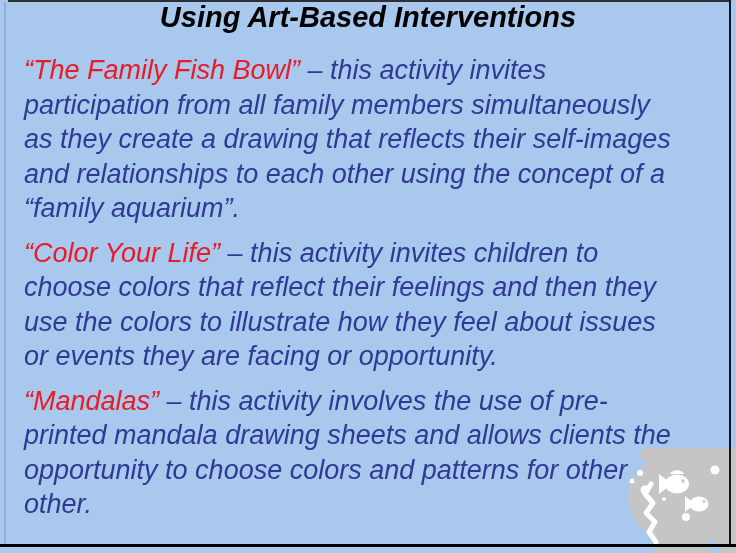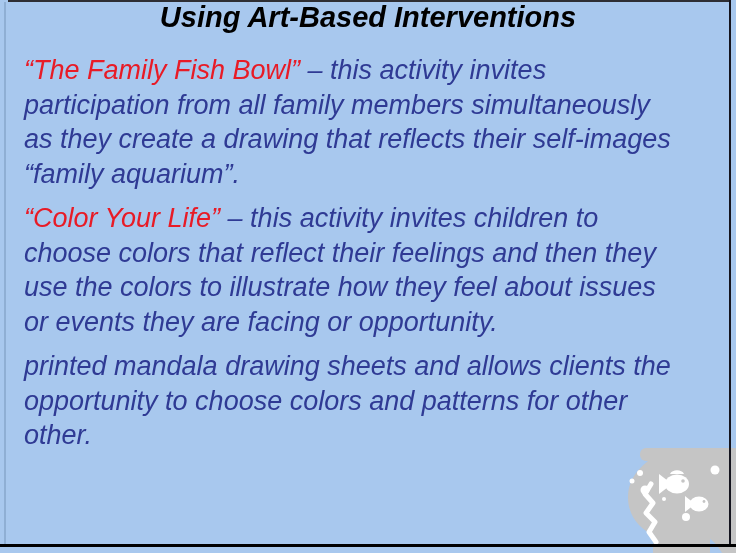--- a/index.html
+++ b/index.html
@@ -41,29 +41,31 @@
 
 <div class="slide">
 
   <div class="title">Using Art-Based Interventions</div>
 
   <div class="content">
     <p>
       <span class="line"><span class="lead">“The Family Fish Bowl”</span><span> – this activity invites</span></span>
       <span class="line">participation from all family members simultaneously</span>
       <span class="line">as they create a drawing that reflects their self-images</span>
+      <span class="line">and relationships to each other using the concept of a</span>
       <span class="line">“family aquarium”.</span>
     </p>
     <p>
       <span class="line"><span class="lead">“Color Your Life”</span><span> – this activity invites children to</span></span>
       <span class="line">choose colors that reflect their feelings and then they</span>
       <span class="line">use the colors to illustrate how they feel about issues</span>
       <span class="line">or events they are facing or opportunity.</span>
     </p>
     <p>
+      <span class="line"><span class="lead">“Mandalas”</span><span> – this activity involves the use of pre-</span></span>
       <span class="line">printed mandala drawing sheets and allows clients the</span>
       <span class="line">opportunity to choose colors and patterns for other</span>
       <span class="line">other.</span>
     </p>
   </div>
 
   <svg class="fishbowl" width="121" height="113" viewBox="0 0 121 113" aria-hidden="true">
 
     <rect x="25" y="8" width="100" height="13" rx="6" fill="#C5C5C5"></rect>
 

